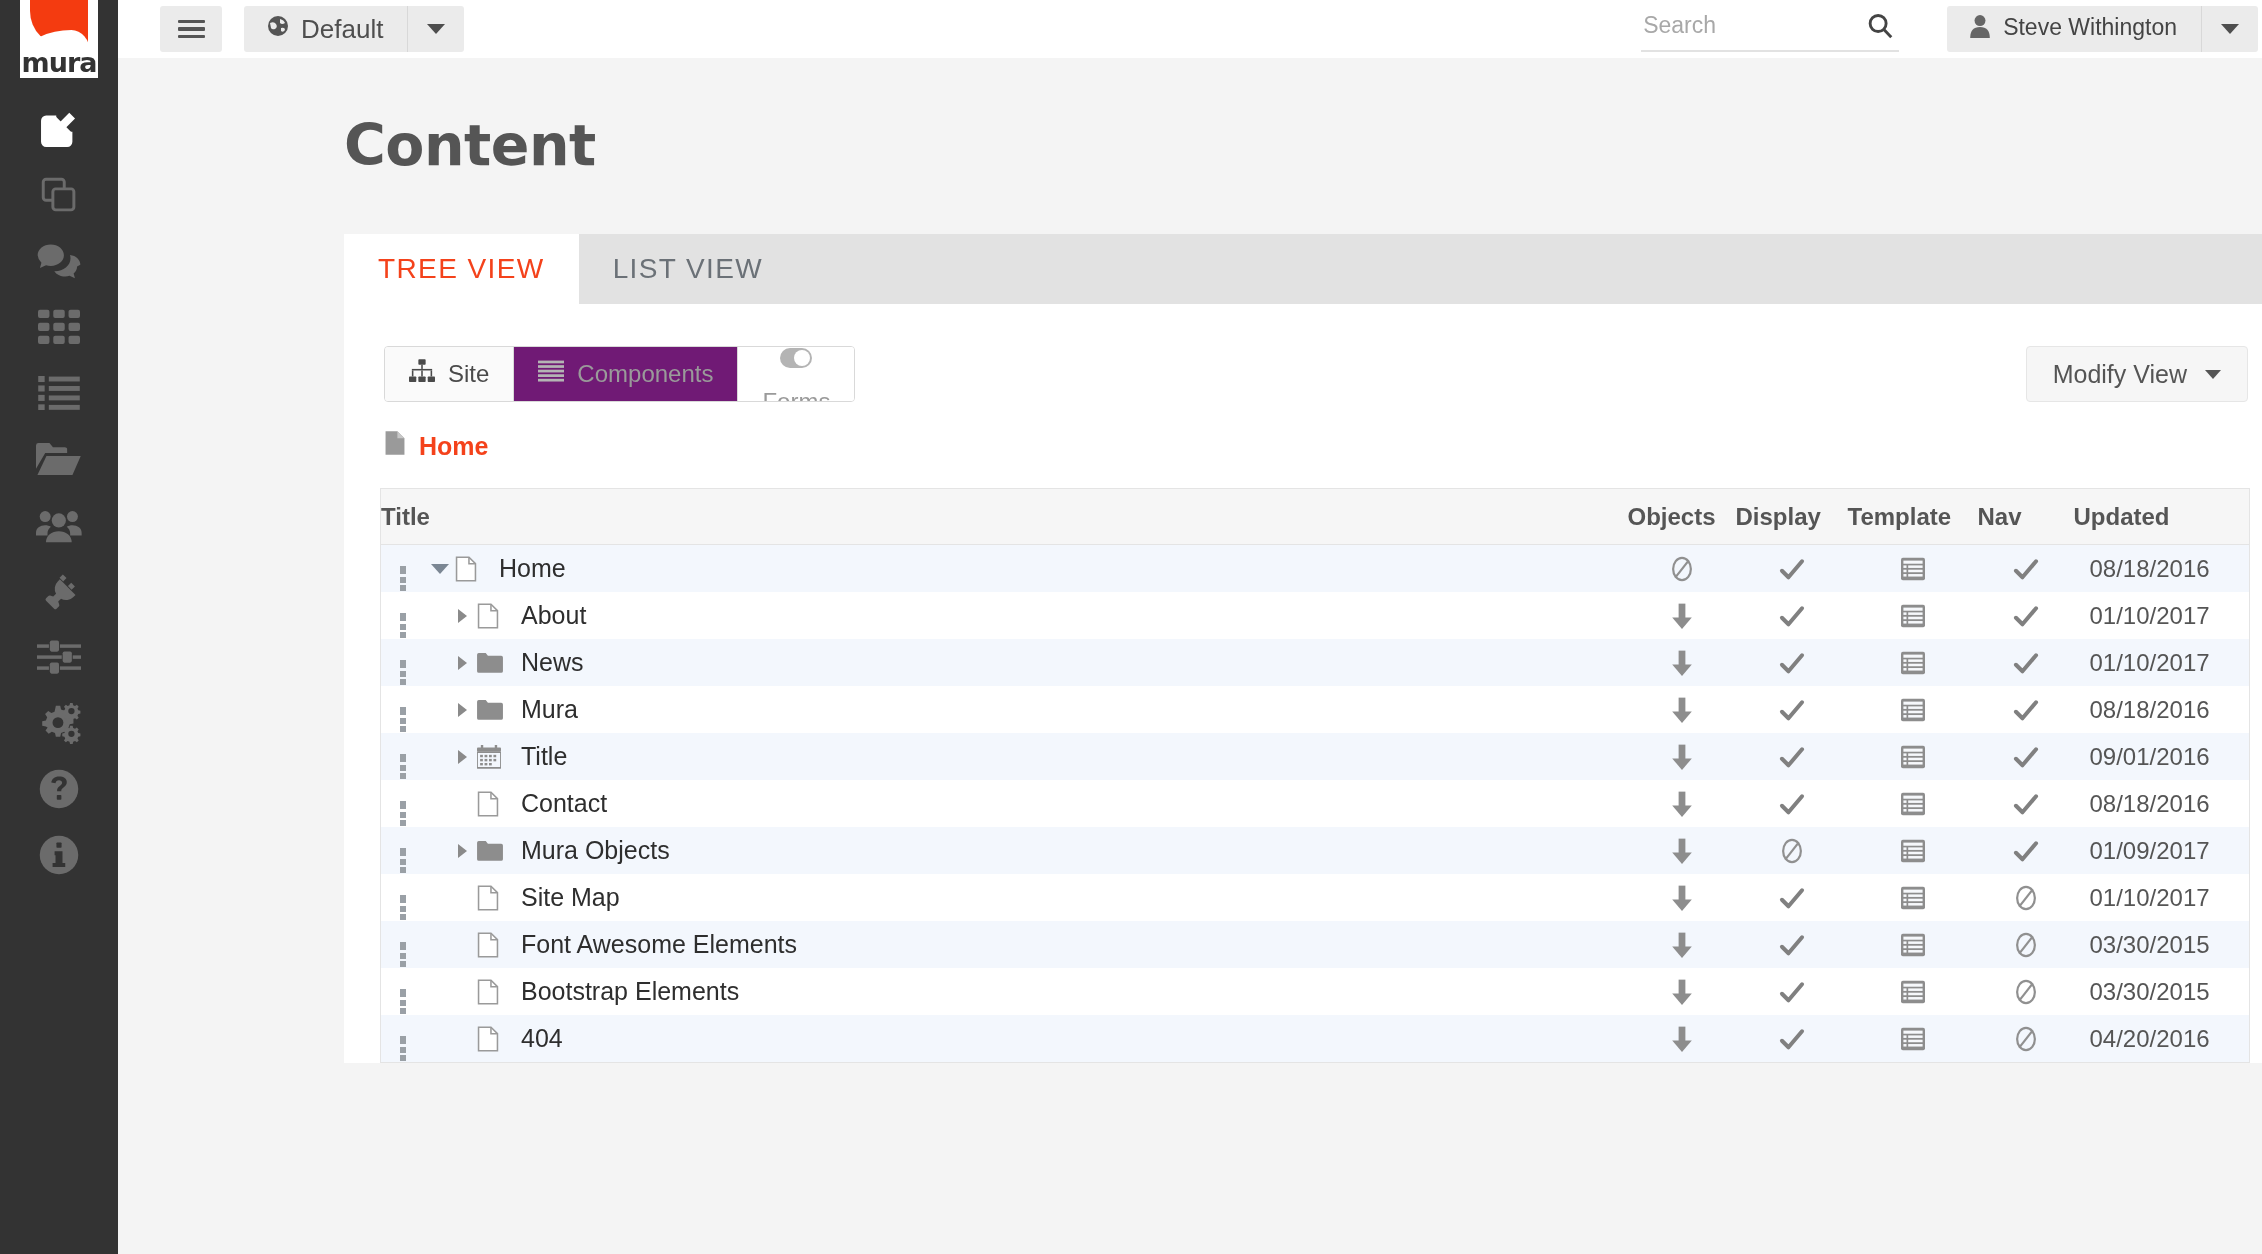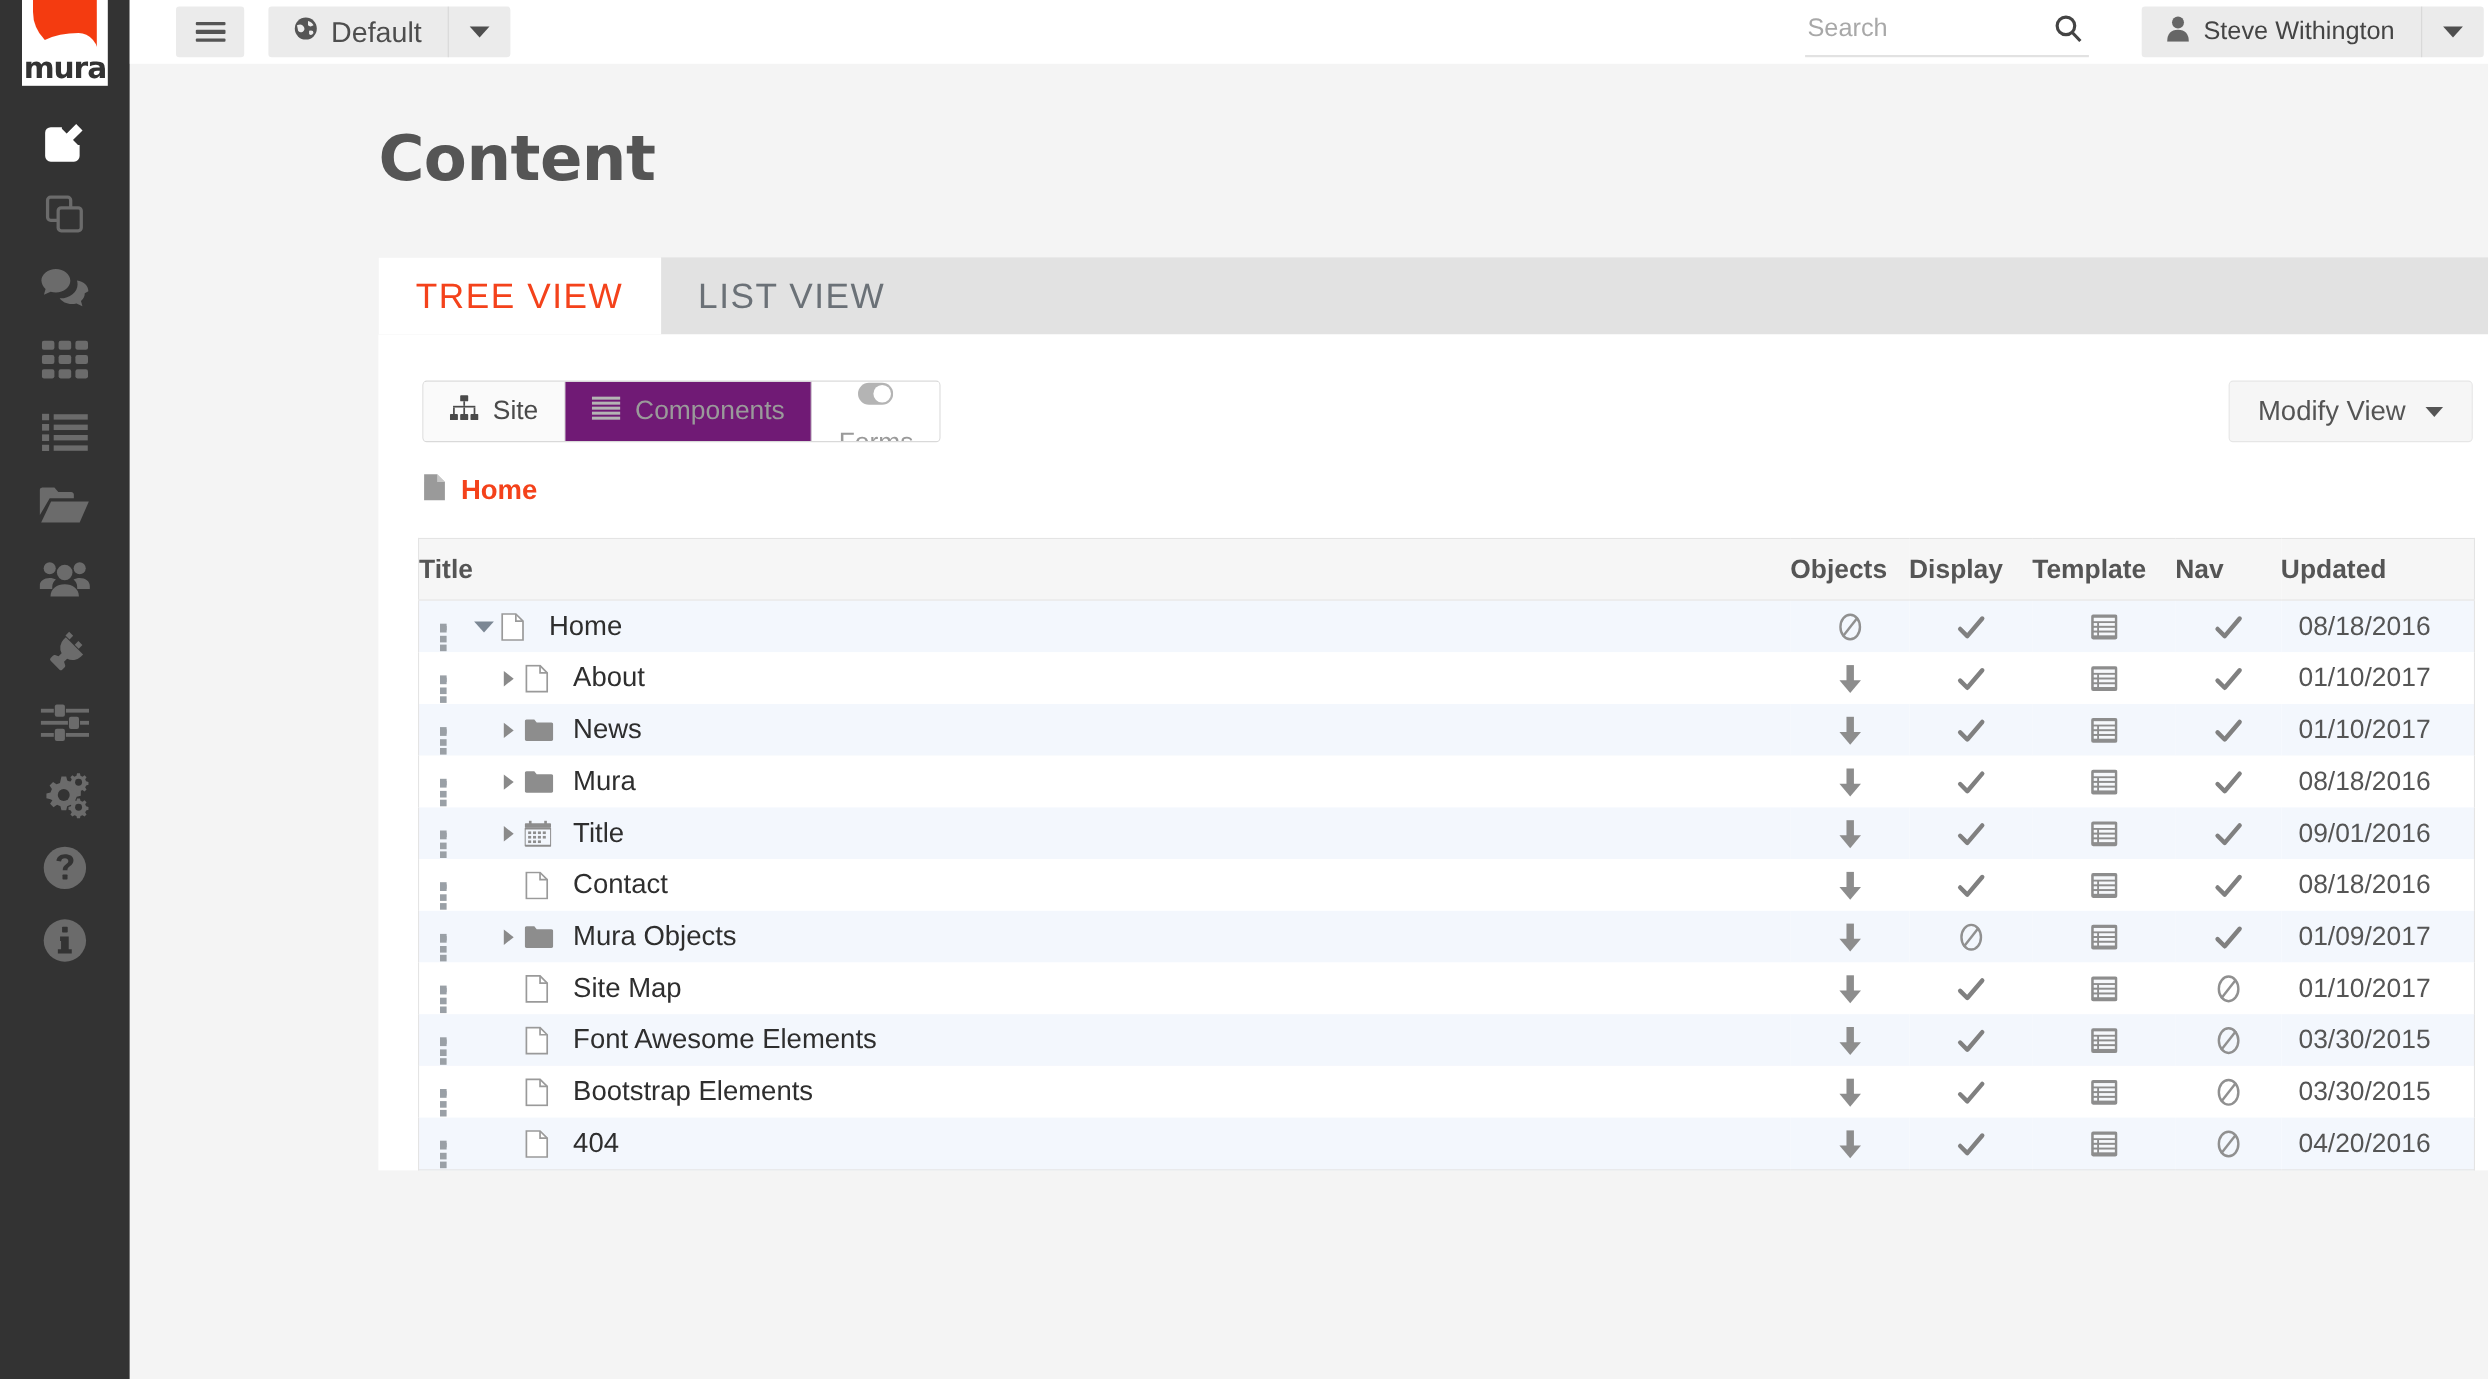--- a/index.html
+++ b/index.html
@@ -123,21 +123,21 @@
     font-family: "DejaVu Sans", sans-serif;
     font-size: 57px; font-weight: bold; color: #555555;
     padding: 54px 0 0 226px; letter-spacing: -0.5px;
   }
   .tabs {
     margin: 56px 0 0 226px; width: 1940px; height: 70px;
     background: #e2e2e2; display: flex; align-items: stretch;
   }
   .tab {
     display: flex; align-items: center; padding: 0 34px;
-    font-size: 32px; letter-spacing: 1.4px; color: #6b7177; cursor: pointer;
+    font-size: 28px; letter-spacing: 1.4px; color: #6b7177; cursor: pointer;
   }
   .tab.active { background: #ffffff; color: #f4421b; }
 
   .panel {
     margin-left: 226px; width: 1940px; background: #ffffff;
     padding: 0; min-height: 640px; position: relative;
   }
   .toolbar {
     display: flex; align-items: center; justify-content: space-between;
     padding: 42px 36px 0 40px;

